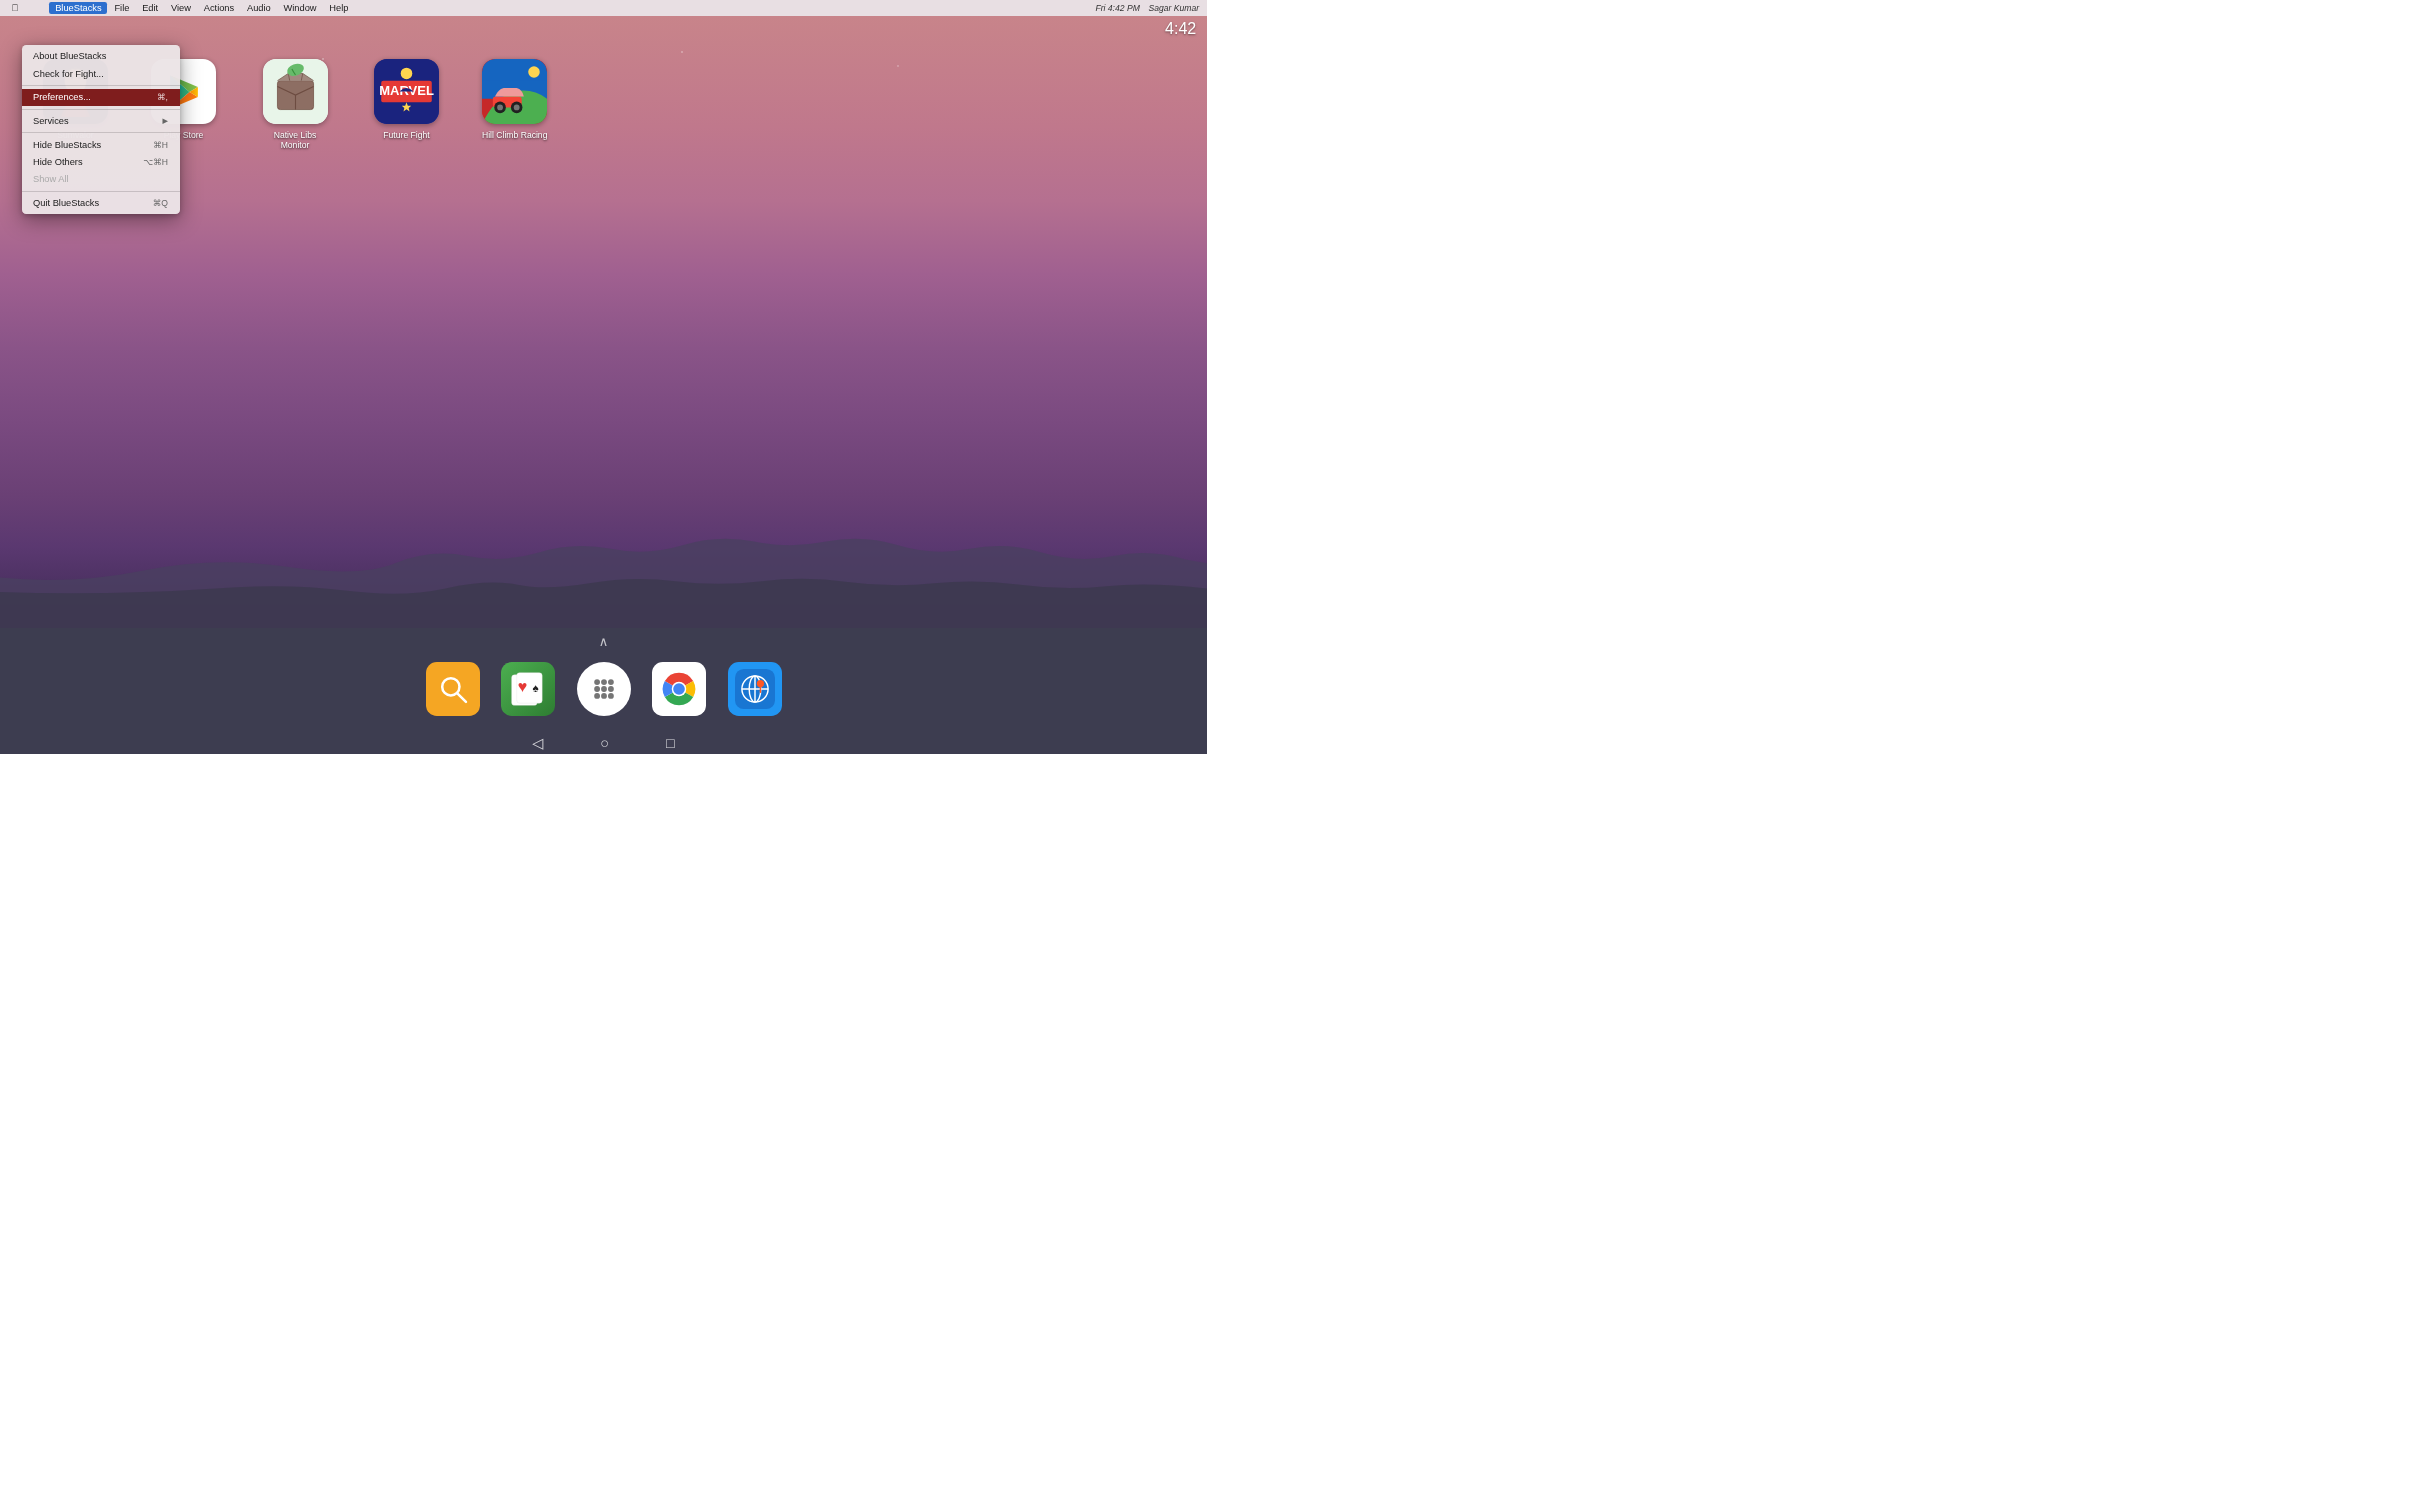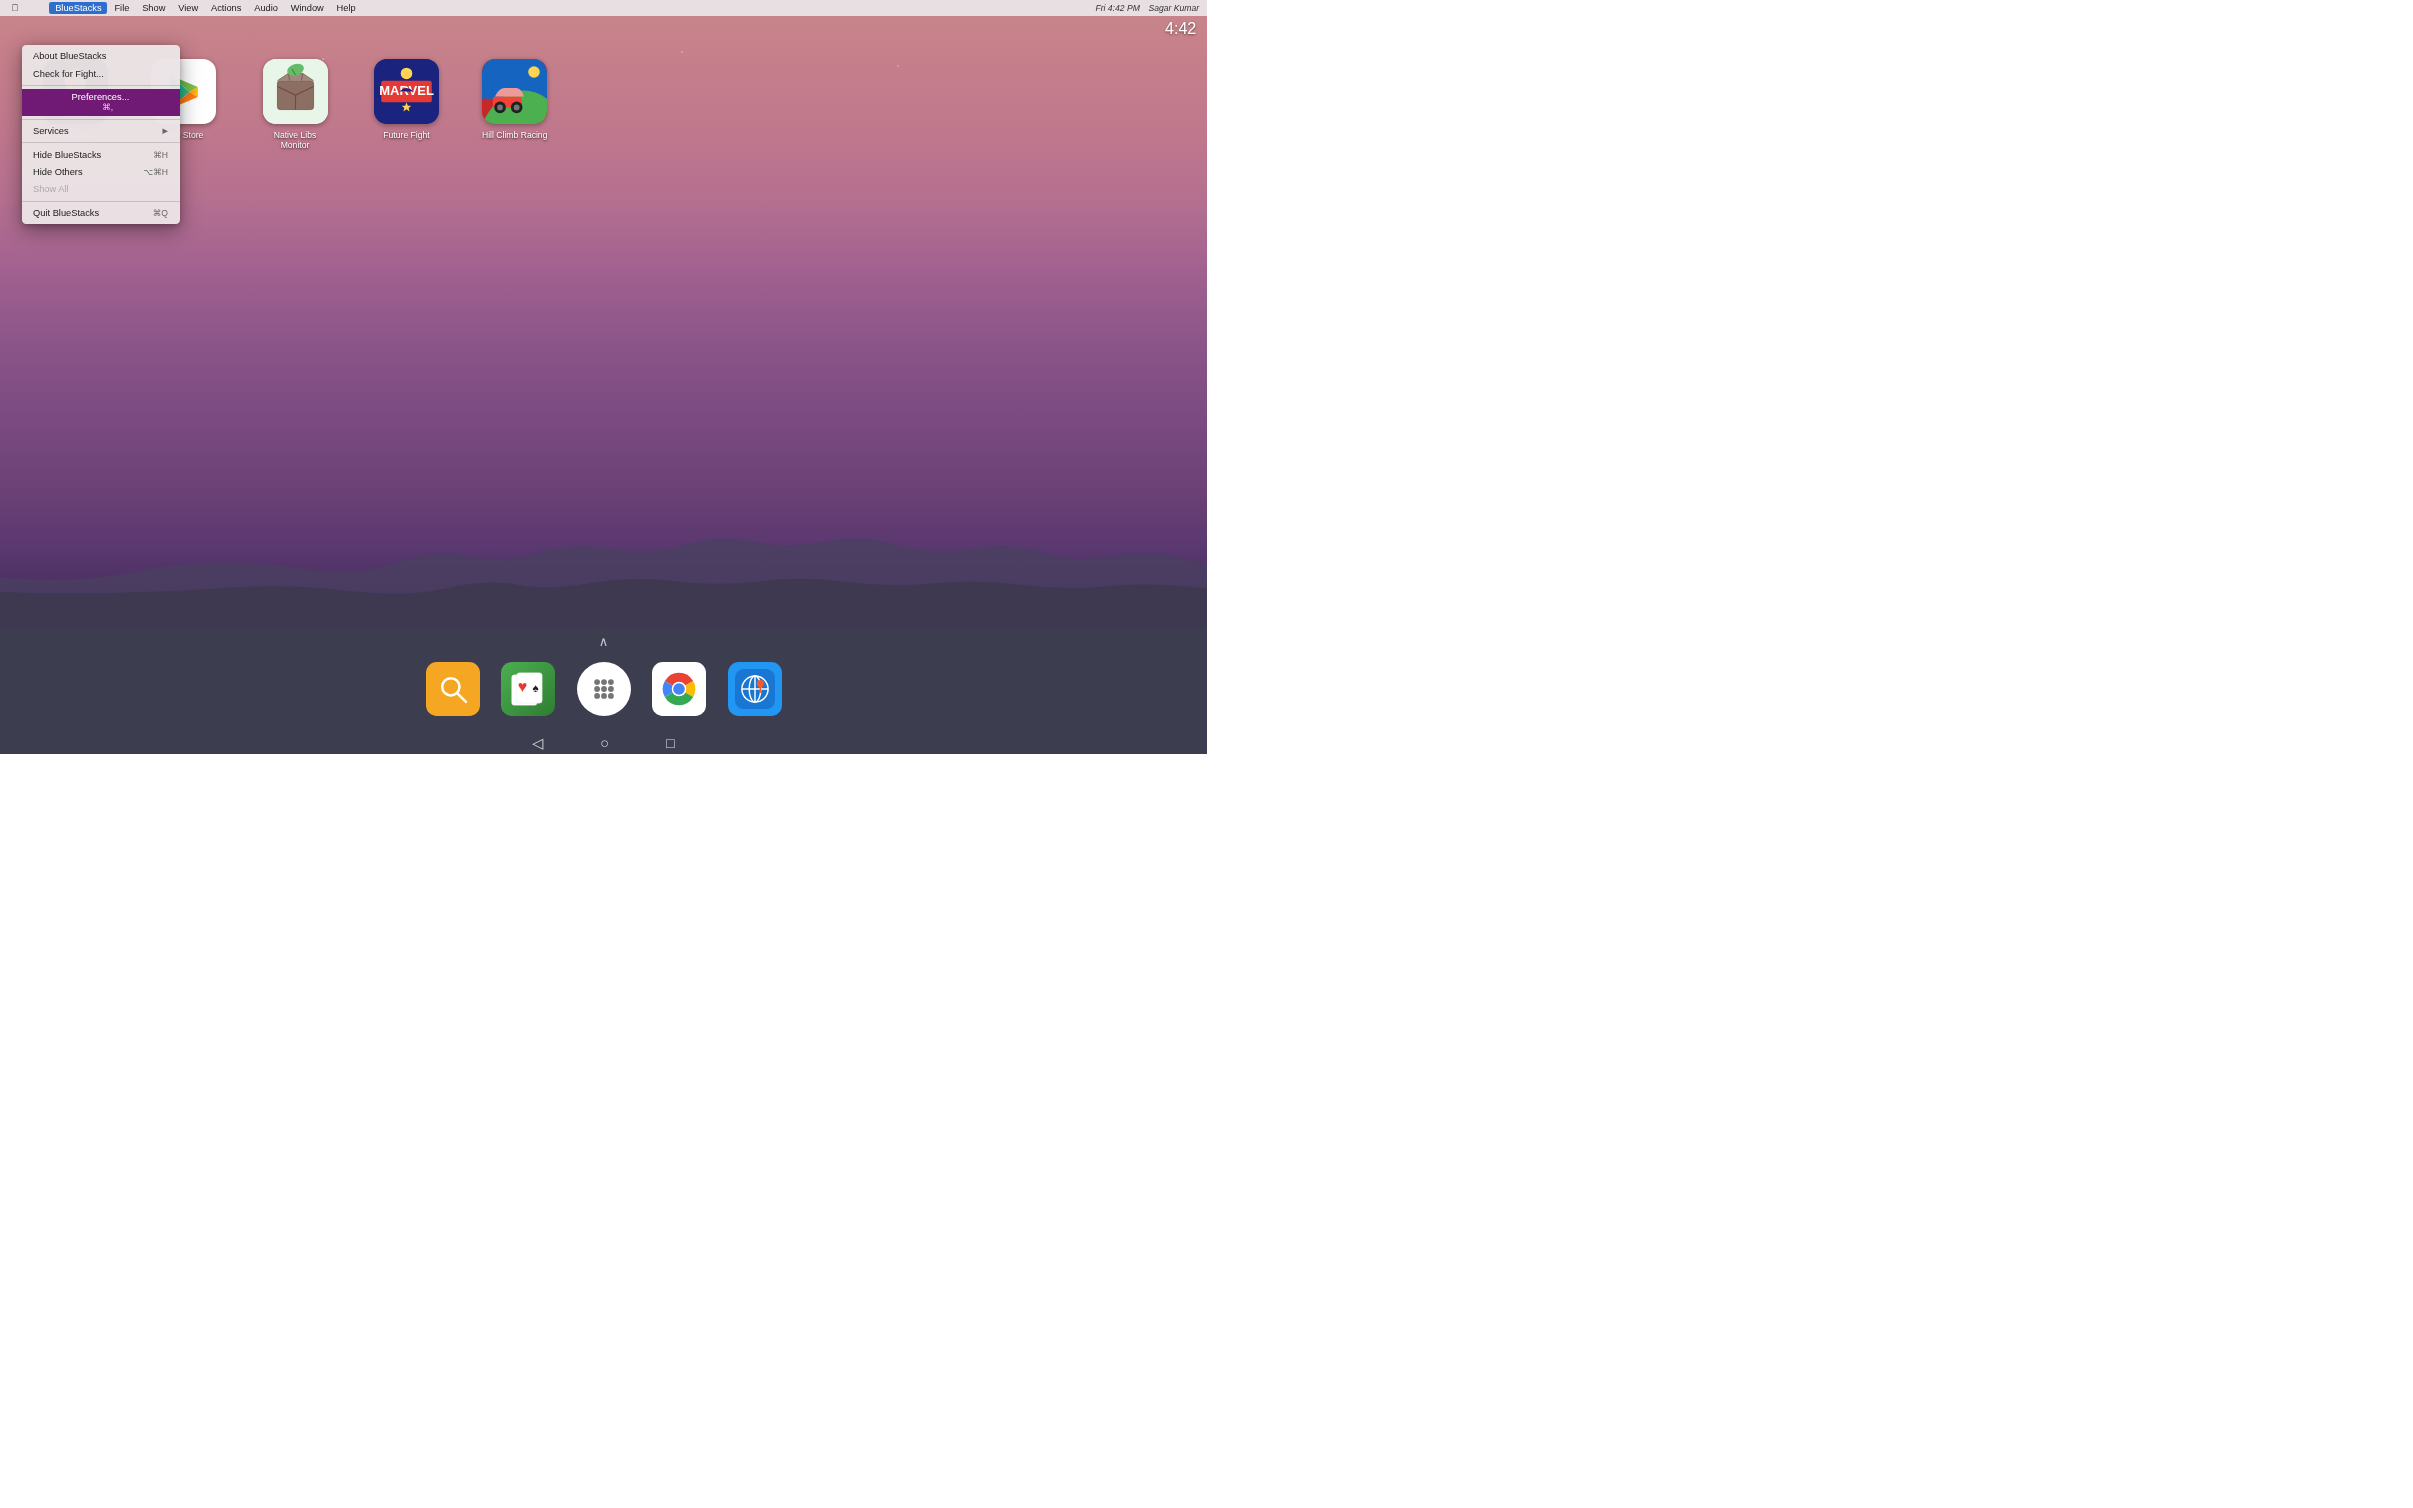--- a/index.html
+++ b/index.html
@@ -255,23 +255,22 @@
       align-items: center;
       justify-content: space-between;
       padding: 3.6px 11.5px;
       font-size: 9.3px;
       color: #1a1a1a;
       cursor: pointer;
       position: relative;
     }
 
     .dropdown-item:hover, .dropdown-item.highlighted {
-      background: #701a75;
+      background: #7f1d1d;
       color: white;
-      flex-direction: column;
     }
 
     .dropdown-item.disabled {
       color: #aaa;
       cursor: default;
     }
 
     .dropdown-separator {
       height: 0.7px;
       background: rgba(0,0,0,0.15);
@@ -345,21 +344,21 @@
     }
   </style>
 </head>
 <body>
 
 <div class="menu-bar">
   <div class="menu-bar-left">
     <span class="menu-item apple-logo"></span>
     <span class="menu-item active">BlueStacks</span>
     <span class="menu-item">File</span>
-    <span class="menu-item">Show</span>
+    <span class="menu-item">Edit</span>
     <span class="menu-item">View</span>
     <span class="menu-item">Actions</span>
     <span class="menu-item">Audio</span>
     <span class="menu-item">Window</span>
     <span class="menu-item">Help</span>
   </div>
   <div class="menu-bar-right">
     <span>Fri 4:42 PM</span>
     <span>Sagar Kumar</span>
   </div>

